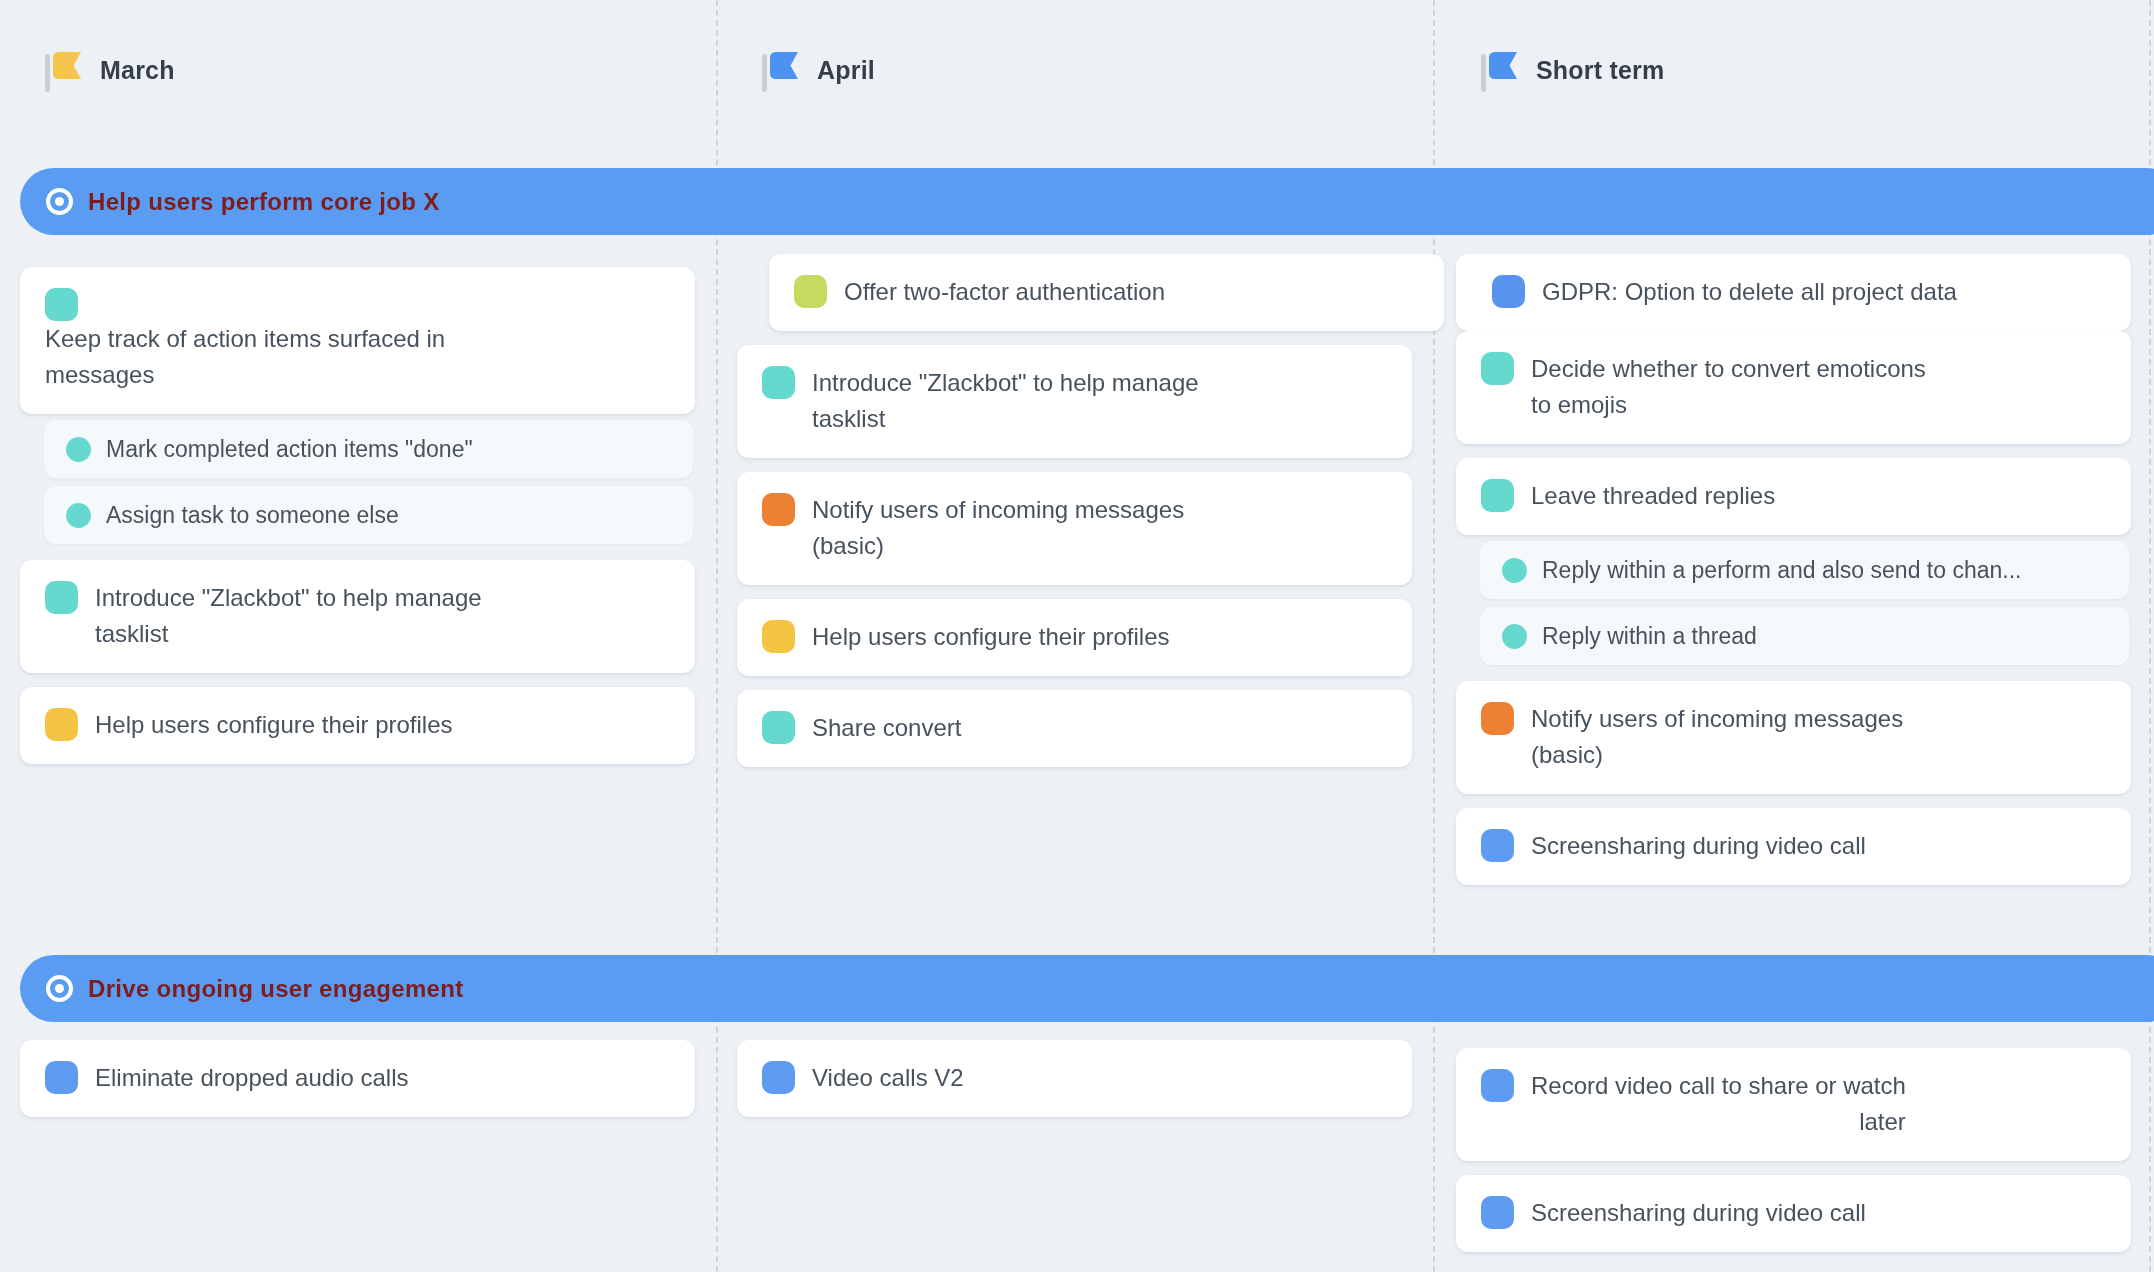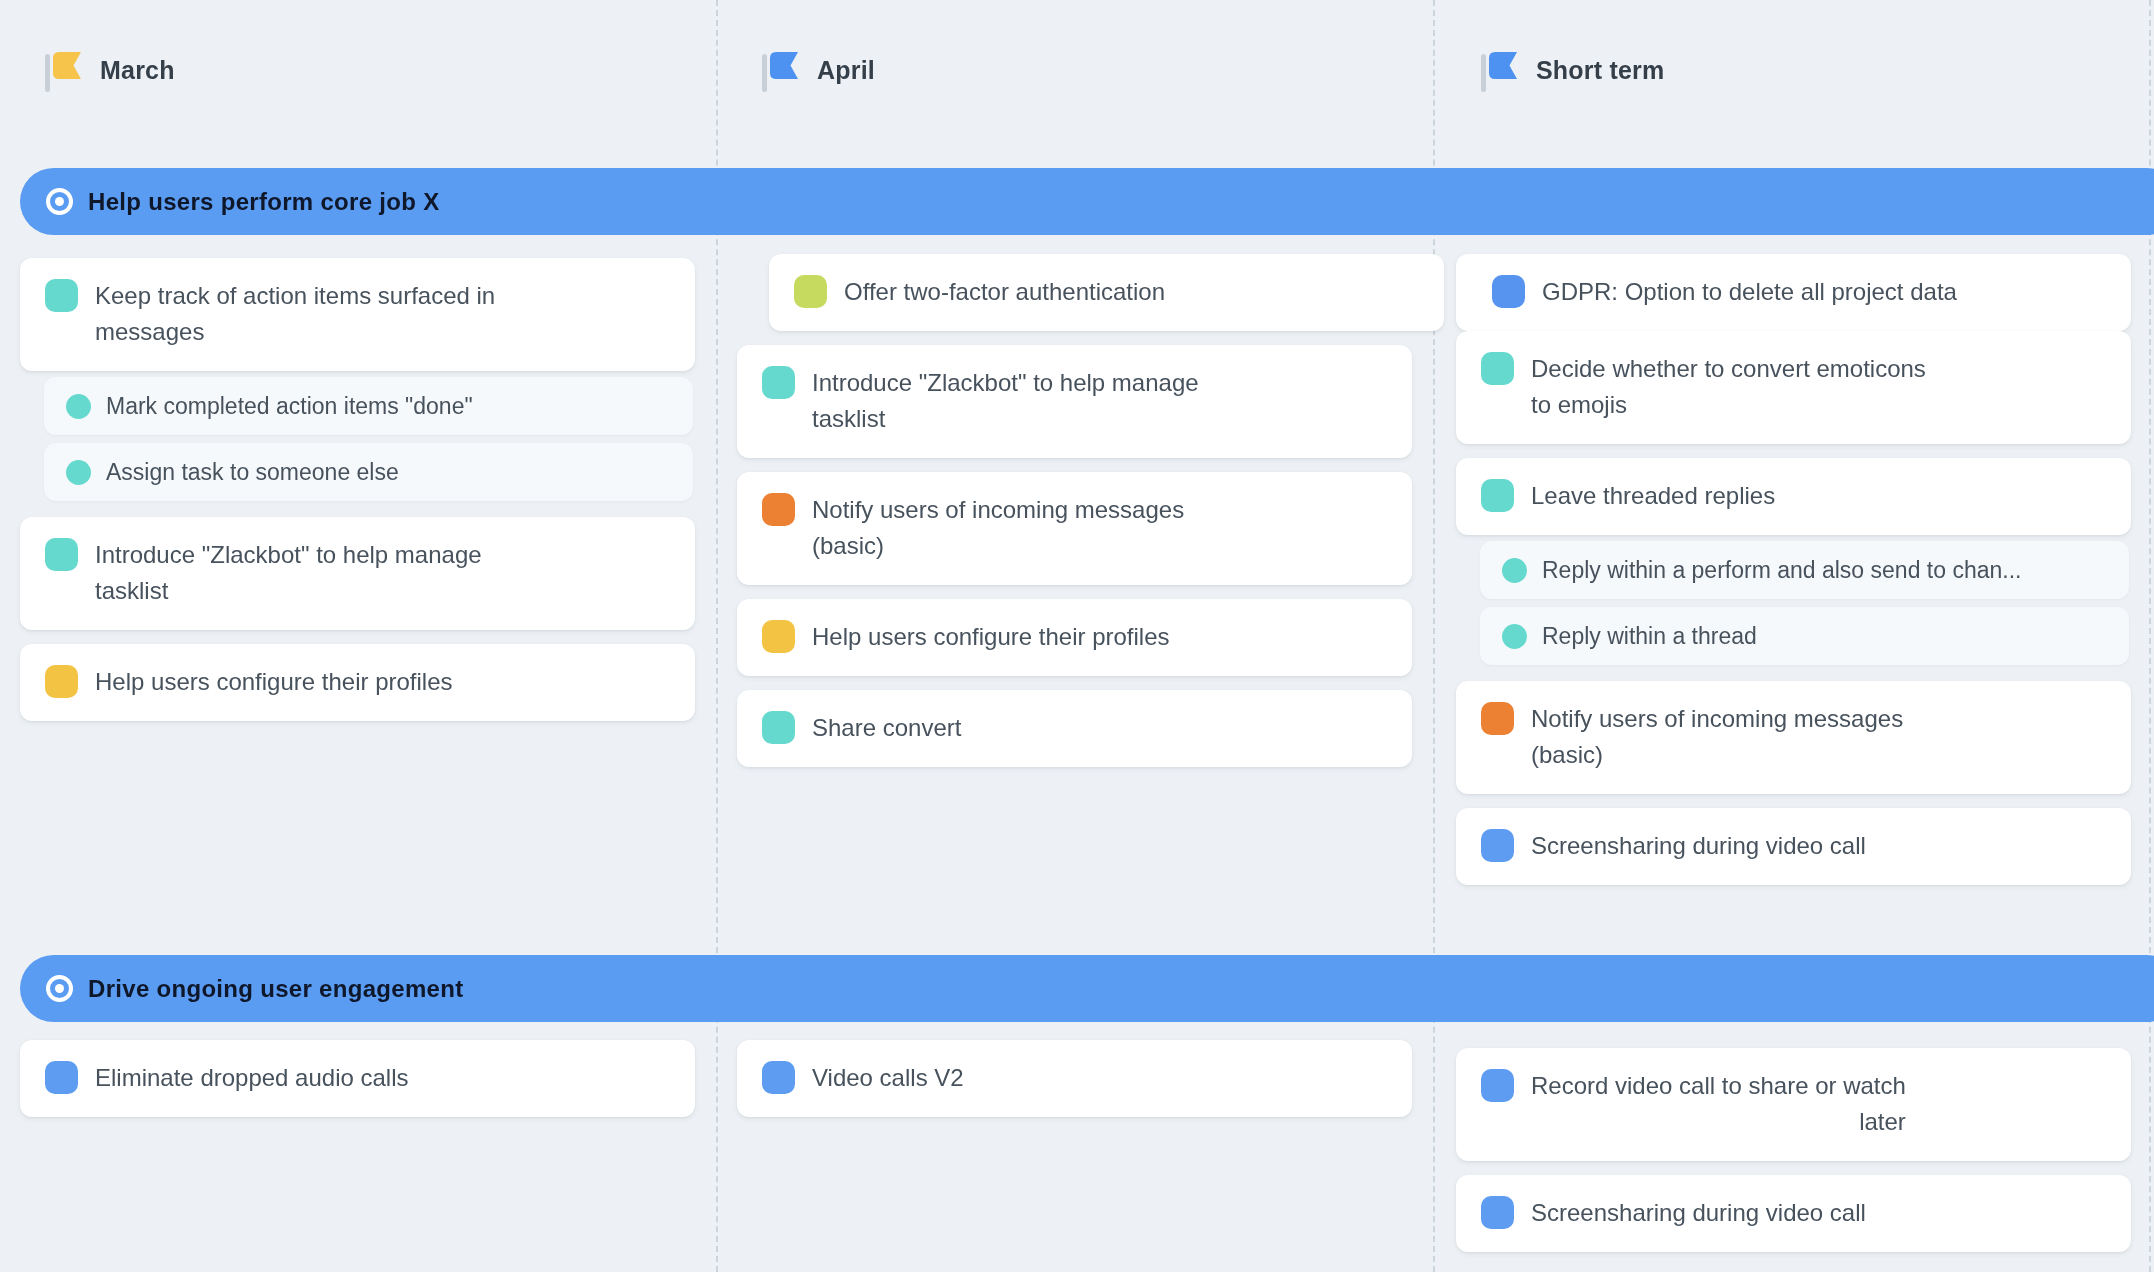--- a/index.html
+++ b/index.html
@@ -44,21 +44,21 @@
     border:4px solid #ffffff;border-radius:50%;
     position:relative;flex:0 0 auto;
   }
   .target-icon::after{
     content:"";position:absolute;left:50%;top:50%;
     width:9px;height:9px;margin:-4.5px 0 0 -4.5px;
     background:#ffffff;border-radius:50%;
   }
   .lane-title{
     margin-left:15px;
-    font-size:24px;font-weight:700;color:#0f172a;letter-spacing:.3px;
+    font-size:24px;font-weight:700;color:#7f1d1d;letter-spacing:.3px;
   }
   
   .cell{position:absolute;width:675px;z-index:1;}
   .card{
     box-sizing:border-box;width:675px;
     background:#ffffff;border-radius:12px;
     box-shadow:0 2px 5px rgba(46,62,79,.08),0 1px 2px rgba(46,62,79,.05);
     display:flex;align-items:flex-start;
     padding:20px 24px 21px 25px;
   }
@@ -123,21 +123,21 @@
     <span class="target-icon"></span>
     <span class="lane-title">Help users perform core job X</span>
   </div>
 
   <div class="lane-bar" style="top: 955px; background: rgb(91, 156, 243);">
     <span class="target-icon"></span>
     <span class="lane-title">Drive ongoing user engagement</span>
   </div>
 
   <div class="cell" style="left:20px;  top:254px">
-      <div class="card" style="margin-top: 4px;">
+      <div class="card" style="margin-top: 13px; flex-direction: column;">
         <span class="swatch" style="background: rgb(102, 217, 207);"></span>
         <span class="label">Keep track of action items surfaced in
 messages</span>
       </div>
       <div class="subitem" style="margin-top: 6px;">
         <span class="dot" style="background: rgb(102, 217, 207);"></span>
         <span class="label">Mark completed action items "done"</span>
       </div>
       <div class="subitem" style="margin-top: 8px;">
         <span class="dot" style="background: rgb(102, 217, 207);"></span>

